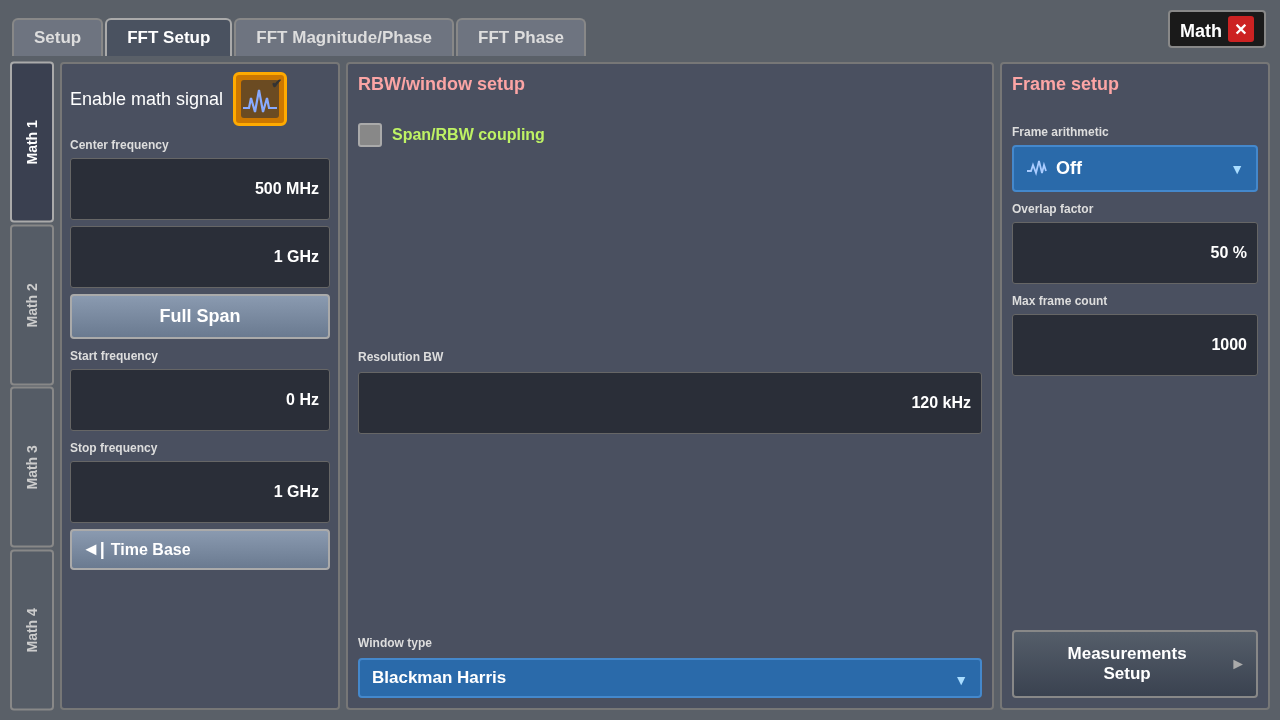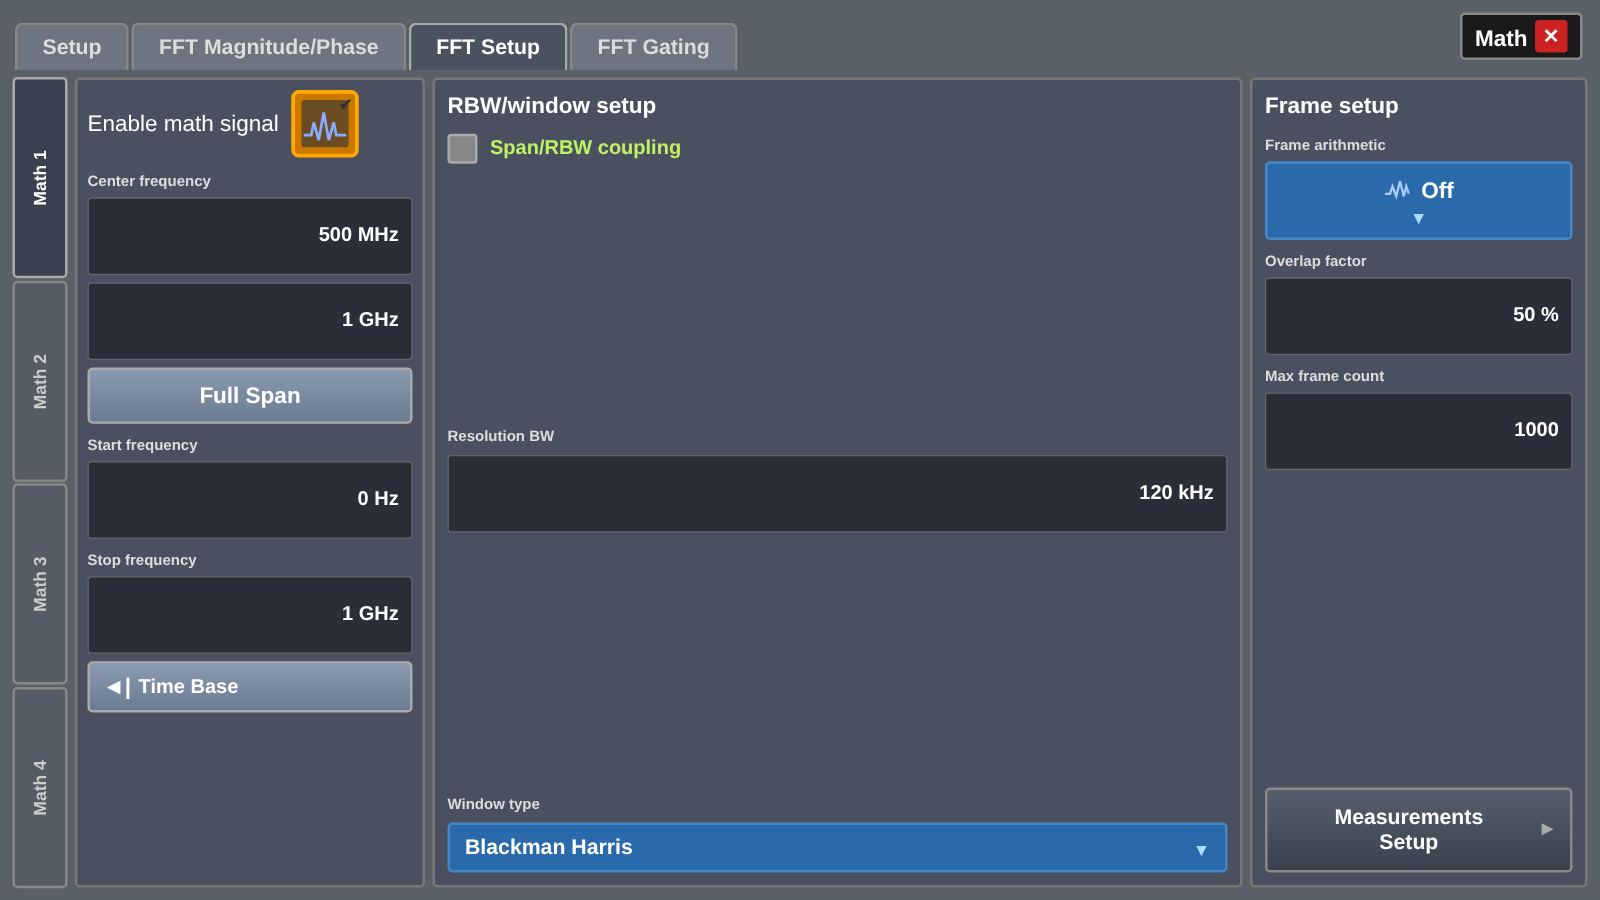--- a/index.html
+++ b/index.html
@@ -222,22 +222,22 @@
       flex: 1;
       background: #4a5060;
       border: 2px solid #777;
       border-radius: 4px;
       padding: 10px;
       gap: 8px;
     }
     .panel-title {
       font-size: 18px;
       font-weight: bold;
-      color: #ffffff;
-      margin-bottom: 4px;
+      color: #fca5a5;
+      margin-bottom: 20px;
     }
 
     
     .checkbox-row {
       display: flex;
       align-items: center;
       gap: 10px;
     }
     .checkbox-box {
       width: 24px;
@@ -296,21 +296,20 @@
       border-radius: 4px;
       color: #fff;
       font-size: 18px;
       font-weight: bold;
       padding: 8px 12px;
       display: flex;
       align-items: center;
       justify-content: space-between;
       cursor: pointer;
       width: 100%;
-      flex-direction: column;
     }
     .frame-dropdown-inner {
       display: flex;
       align-items: center;
       gap: 8px;
     }
     .frame-icon svg {
       width: 22px;
       height: 22px;
     }
@@ -339,23 +338,23 @@
     .measurements-btn-arrow {
       font-size: 16px;
       color: #aaa;
     }
   </style>
 </head>
 <body>
 
 <div class="tab-bar">
   <div class="tab">Setup</div>
+  <div class="tab active">FFT Setup</div>
   <div class="tab">FFT Magnitude/Phase</div>
-  <div class="tab active">FFT Setup</div>
-  <div class="tab">FFT Gating</div>
+  <div class="tab">FFT Phase</div>
 
   <div class="math-close">
     <span class="math-close-label">Math</span>
     <span class="math-close-x">✕</span>
   </div>
 </div>
 
 <div class="main-content">
 
   <div class="sidebar">

